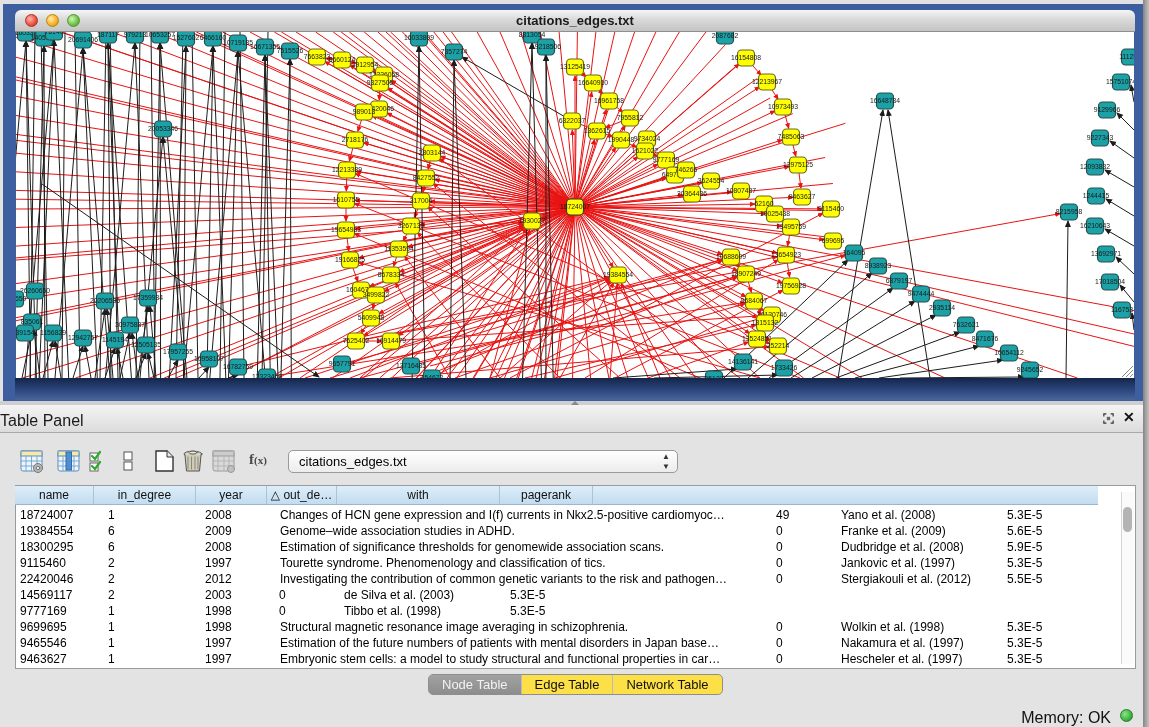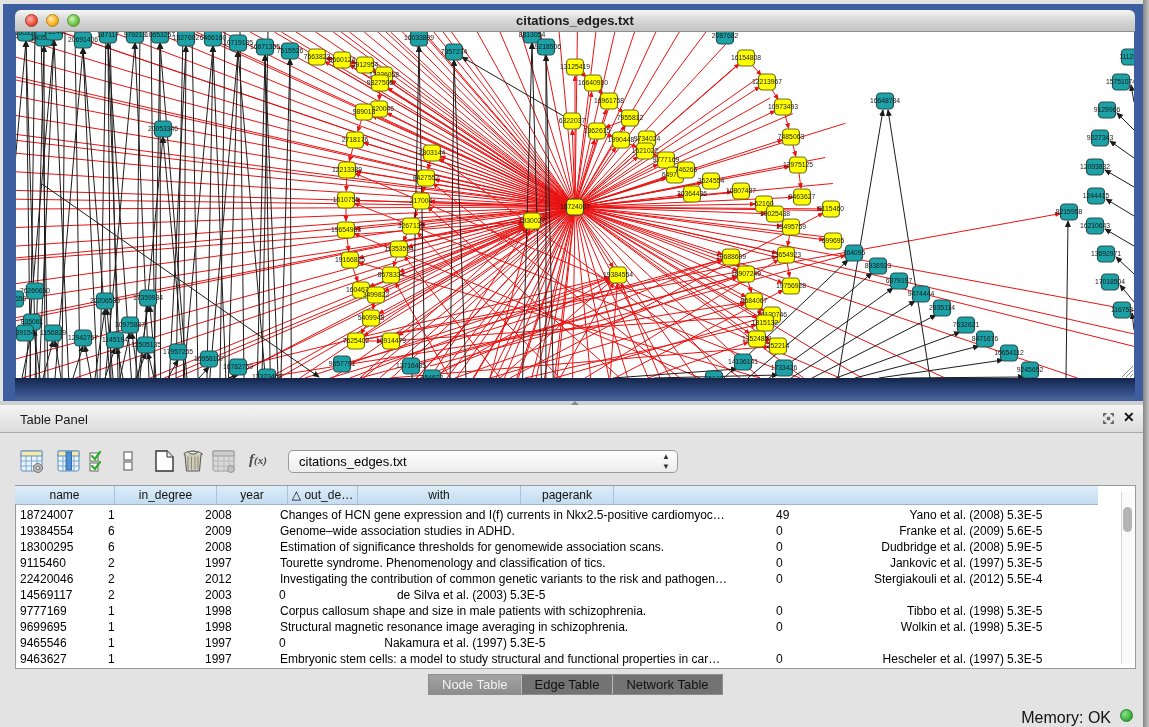--- a/index.html
+++ b/index.html
@@ -12,42 +12,42 @@
 #tl1{left:25px;background:radial-gradient(circle at 4px 4px,#ffb6ad,#ec4d3c 60%,#b33225);border:1px solid #a93527}
 #tl2{left:46px;background:radial-gradient(circle at 4px 4px,#ffe9b0,#f6b01e 60%,#c2821a);border:1px solid #b8860b}
 #tl3{left:67px;background:radial-gradient(circle at 4px 4px,#d3f5b5,#68c244 60%,#4a9a2e);border:1px solid #53962e}
 #canvas{position:absolute;left:16px;top:32px;width:1118px;height:346px;background:#fff}
 #winbottom{position:absolute;left:15px;top:378px;width:1120px;height:22px;
  background:linear-gradient(#15254a,#2c477e 55%,#48659c)}
 #divider{position:absolute;left:0;top:401px;width:1149px;height:4px;background:#cfcfcf}
 #grip{position:absolute;left:571px;top:401px;width:0;height:0;border-left:4px solid transparent;border-right:4px solid transparent;border-bottom:4px solid #888}
 #tphead{position:absolute;left:0;top:405px;width:1143px;height:28px;
  background:linear-gradient(#f4f4f4,#dcdcdc);border-bottom:1px solid #a8a8a8}
-#tphead .t{position:absolute;left:20px;top:7px;font-size:13px;color:#1a1a1a}
+#tphead .t{position:absolute;left:0;top:7px;font-size:16px;color:#1a1a1a}
 #floatico{position:absolute;left:1103px;top:413px;width:11px;height:11px}
 #closex{position:absolute;left:1123px;top:409px;font-size:14px;font-weight:bold;color:#111}
 #panel{position:absolute;left:0;top:433px;width:1143px;height:294px;background:#e3e3e3}
 #rightstrip{position:absolute;left:1143px;top:0;width:6px;height:727px;background:linear-gradient(90deg,#858585,#c2c2c2)}
 #combo{position:absolute;left:288px;top:450px;width:390px;height:23px;background:linear-gradient(#fff,#ececec);
  border:1px solid #9a9a9a;border-radius:5px;font-size:13px;color:#000;line-height:21px;padding-left:10px}
 #combo .arr{position:absolute;right:7px;top:1px;font-size:8px;color:#333;line-height:10px;text-align:center}
-#fx{position:absolute;left:249px;top:451px;font-size:15px;font-style:italic;font-weight:bold;color:#4a4a4a;font-family:"Liberation Serif",serif}
+#fx{position:absolute;left:249px;top:451px;font-size:15px;font-weight:bold;color:#4a4a4a;font-family:"Liberation Serif",serif}
 #tbl{position:absolute;left:15px;top:485px;width:1121px;height:184px;background:#fff;border:1px solid #9a9a9a}
 #thead{position:absolute;left:15px;top:486px;width:1083px;height:19px;display:flex;
  background:linear-gradient(#ddeefa,#c2dcef);border-bottom:1px solid #9ab7cc;font-size:12px;color:#111}
 #thead div{border-right:1px solid #a9c4d8;text-align:center;line-height:18px;overflow:hidden;white-space:nowrap}
 #tbody{position:absolute;left:15px;top:508px;width:1083px;font-size:12px;color:#000}
 .tr{display:flex;height:16px;line-height:15px;white-space:nowrap}
 .c{overflow:hidden}
 .c0{width:86px;padding-left:5px}.c1{width:102px;padding-left:7px}.c2{width:71px;padding-left:2px}
-.c3{width:497px;padding-left:6px}.c4{width:70px;padding-left:5px}.c5{width:163px;text-align:right}
+.c3{width:497px;padding-left:6px}.c4{width:70px;padding-left:5px}.c5{width:163px;text-align:left}
 .c6{width:93px;padding-left:3px}
 #sbar{position:absolute;left:1121px;top:492px;width:13px;height:172px;background:#fafafa;border-left:1px solid #d6d6d6}
 #sthumb{position:absolute;left:1123px;top:507px;width:9px;height:25px;background:#b4b4b4;border-radius:5px}
-#tabs{position:absolute;left:428px;top:674px;height:21px;display:flex;border:1px solid #8e8e8e;border-radius:0;overflow:hidden;font-size:13px;background:#737373}
+#tabs{position:absolute;left:428px;top:674px;height:21px;display:flex;border:1px solid #8e8e8e;border-radius:5px;overflow:hidden;font-size:13px;background:#fde047}
 #tabs div{line-height:19px;padding:0 13px;color:#111}
 #tabs .sel{background:linear-gradient(#a2a2a2,#8d8d8d);color:#f2f2f2}
 #tabs .s2{border-left:1px solid #bbb;border-right:1px solid #bbb}
 #mem{position:absolute;right:38px;top:709px;font-size:16px;color:#111}
 #memdot{position:absolute;left:1120px;top:709px;width:13px;height:13px;border-radius:50%;
  background:radial-gradient(circle at 4px 4px,#8fe08f,#35b335 65%,#1e8c1e);border:1px solid #2c7a2c}
 </style></head>
 <body>
 <div id="desk"></div>
 <div id="titlebar">
@@ -716,21 +716,21 @@
 <rect x="213" y="8" width="21" height="20" rx="2" fill="#d9d9d9" stroke="#9a9a9a"></rect>
 <rect x="213" y="8" width="21" height="5" fill="#cccccc" stroke="#9a9a9a"></rect>
 <path d="M218 13v15M224 13v15M229 13v15M213 18h21M213 23h21" stroke="#b5b5b5"></path>
 <circle cx="231" cy="26" r="3.5" fill="#c0c0c0" stroke="#999"></circle>
 </g>
 </svg>
 <div id="fx">f<span style="font-size:11px">(x)</span></div>
 <div id="combo">citations_edges.txt<span class="arr">▲<br>▼</span></div>
 <div id="tbl"></div>
 <div id="thead">
- <div style="width:100px">name</div>
+ <div style="width:79px">name</div>
     <div style="width:102px">in_degree</div>
     <div style="width:71px">year</div>
     <div style="width:70px">△ out_de…</div>
     <div style="width:163px">with</div>
  <div style="width:93px">pagerank</div>
 </div>
 <div id="tbody">
 <div class="tr">
       <div class="c c0">18724007</div>
       <div class="c c1">1</div>
@@ -767,52 +767,52 @@
       <div class="c c5">Jankovic et al. (1997)</div>
       <div class="c c6">5.3E-5</div>
     </div>
 <div class="tr">
       <div class="c c0">22420046</div>
       <div class="c c1">2</div>
       <div class="c c2">2012</div>
       <div class="c c3">Investigating the contribution of common genetic variants to the risk and pathogen…</div>
       <div class="c c4">0</div>
       <div class="c c5">Stergiakouli et al. (2012)</div>
-      <div class="c c6">5.5E-4</div>
+      <div class="c c6">5.5E-5</div>
     </div>
 <div class="tr">
       <div class="c c0">14569117</div>
       <div class="c c1">2</div>
       <div class="c c2">2003</div>
       <div class="c c4">0</div>
       <div class="c c5">de Silva et al. (2003)</div>
       <div class="c c6">5.3E-5</div>
     </div>
 <div class="tr">
       <div class="c c0">9777169</div>
       <div class="c c1">1</div>
       <div class="c c2">1998</div>
-      <div class="c c3">Corpus callosum shape and size in male patients with schizophrenia.</div>
       <div class="c c4">0</div>
       <div class="c c5">Tibbo et al. (1998)</div>
       <div class="c c6">5.3E-5</div>
     </div>
 <div class="tr">
       <div class="c c0">9699695</div>
       <div class="c c1">1</div>
       <div class="c c2">1998</div>
       <div class="c c3">Structural magnetic resonance image averaging in schizophrenia.</div>
       <div class="c c4">0</div>
       <div class="c c5">Wolkin et al. (1998)</div>
       <div class="c c6">5.3E-5</div>
     </div>
 <div class="tr">
       <div class="c c0">9465546</div>
       <div class="c c1">1</div>
       <div class="c c2">1997</div>
+      <div class="c c3">Estimation of the future numbers of patients with mental disorders in Japan base…</div>
       <div class="c c4">0</div>
       <div class="c c5">Nakamura et al. (1997)</div>
       <div class="c c6">5.3E-5</div>
     </div>
 <div class="tr">
       <div class="c c0">9463627</div>
       <div class="c c1">1</div>
       <div class="c c2">1997</div>
       <div class="c c3">Embryonic stem cells: a model to study structural and functional properties in car…</div>
       <div class="c c4">0</div>

